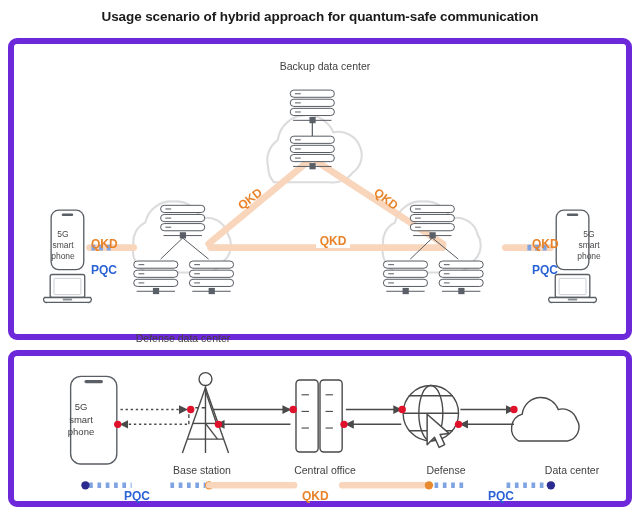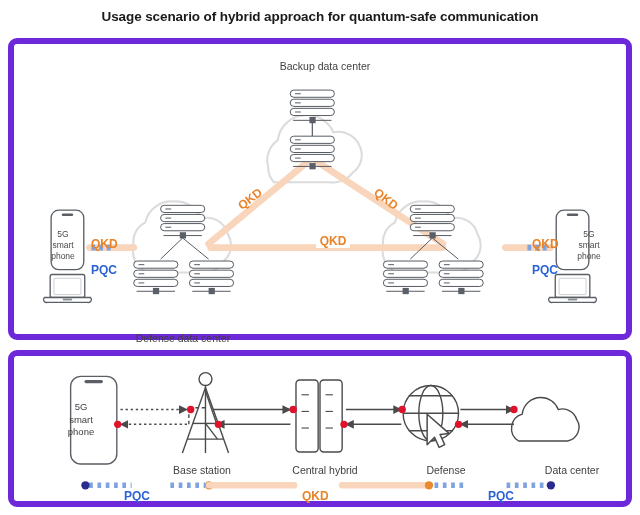--- a/index.html
+++ b/index.html
@@ -259,21 +259,21 @@
       </g>
     </svg>
 
     <div class="lbl lbl-phone-b" style="left:42px;top:45px;width:50px;">
       <div>5G</div>
       <div>smart</div>
       <div>phone</div>
     </div>
 
     <div class="lbl lbl-node" style="left:138px;top:108px;width:100px;text-align:center;">Base station</div>
-    <div class="lbl lbl-node" style="left:261px;top:108px;width:100px;">Central hybrid</div>
+    <div class="lbl lbl-node" style="left:261px;top:108px;width:100px;">Central office</div>
     <div class="lbl lbl-node" style="left:382px;top:108px;width:100px;">Defense</div>
     <div class="lbl lbl-node" style="left:508px;top:108px;width:100px;">Data center</div>
 
     <div class="lbl lbl-pqc" style="left:110px;top:133px;">PQC</div>
     <div class="lbl lbl-qkd" style="left:288px;top:133px;">QKD</div>
     <div class="lbl lbl-pqc" style="left:474px;top:133px;">PQC</div>
   </div>
 
 </div>
 

